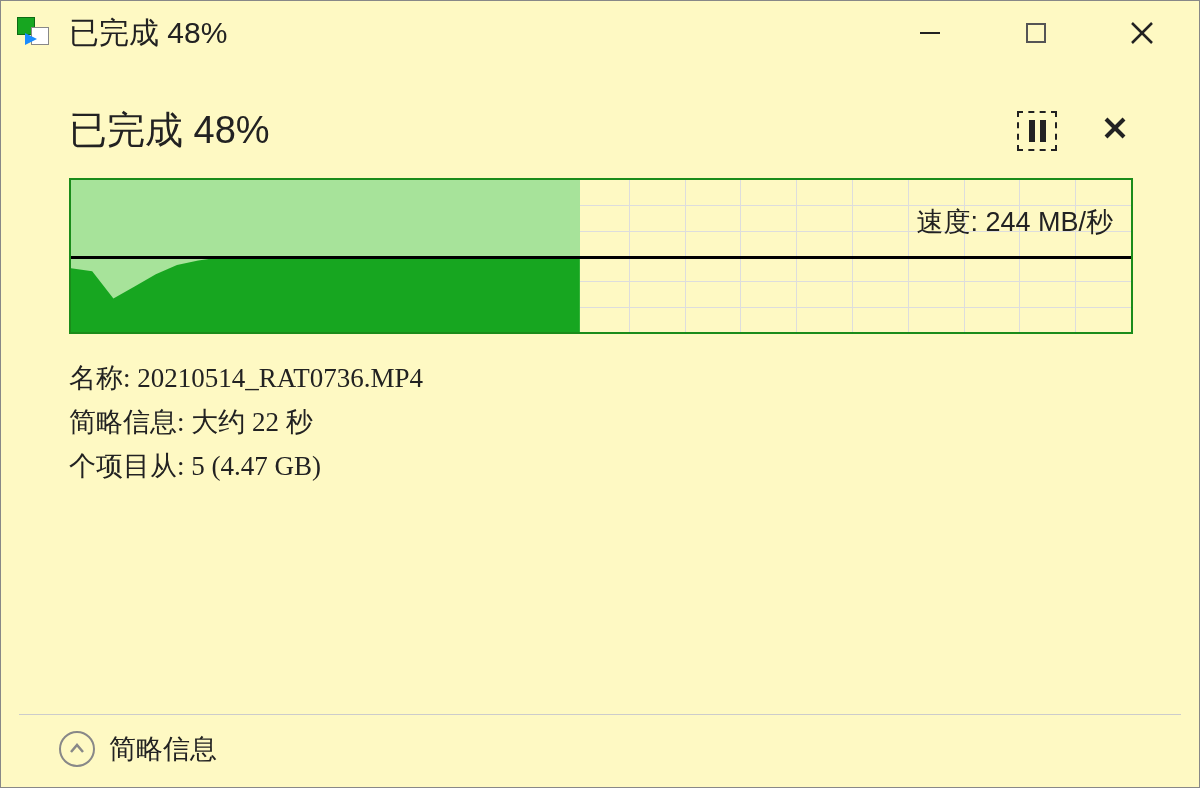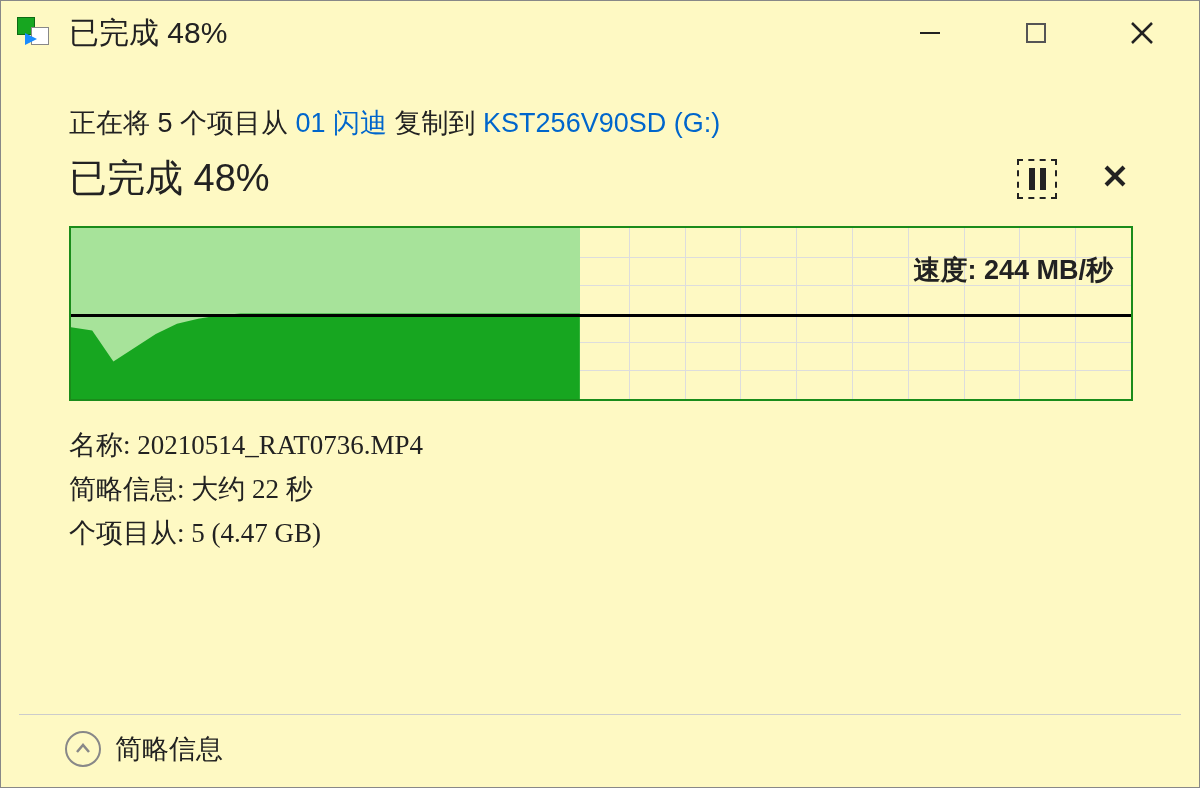--- a/index.html
+++ b/index.html
@@ -115,25 +115,24 @@
     height: 22px;
     background: #222;
   }
   .cancel-btn {
     font-size: 28px;
     font-weight: bold;
     color: #222;
   }
   .chart {
     width: 1064px;
-    height: 175px;
+    height: 156px;
     border: 2px solid #1a8c1a;
     position: relative;
     margin-bottom: 26px;
-    font-weight: bold;
   }
   .chart-grid {
     position: absolute;
     inset: 0;
   }
   .chart-grid .h, .chart-grid .v {
     position: absolute;
     background: #ddd;
   }
   .chart-grid .h { left:0; right:0; height:1px; }
@@ -177,21 +176,21 @@
   .separator {
     position: absolute;
     left: 18px;
     right: 18px;
     bottom: 72px;
     height: 1px;
     background: #ccc;
   }
   .footer-toggle {
     position: absolute;
-    left: 64px;
+    left: 58px;
     bottom: 20px;
     display: flex;
     align-items: flex-start;
     gap: 14px;
     font-size: 27px;
     color: #222;
   }
   .chev-circle {
     width: 36px;
     height: 36px;
@@ -229,23 +228,20 @@
         <svg width="28" height="28" viewBox="0 0 28 28">
             <line x1="4" y1="4" x2="24" y2="24" stroke="#222" stroke-width="2.5"></line>
             <line x1="24" y1="4" x2="4" y2="24" stroke="#222" stroke-width="2.5"></line>
           </svg>
       </div>
     </div>
   </div>
 
   <div class="content">
 
-    <div class="copy-line">
-      <span>正在将 5 个项目从 </span><span class="link">01 闪迪</span><span> 复制到 </span><span class="link">KST256V90SD (G:)</span>
-    </div>
 
     <div class="progress-row">
       <div class="progress-text">已完成 48%</div>
       <div class="progress-controls">
         <div class="pause-btn">
           <span class="bars">
               <span></span>
               <span></span>
             </span>
         </div>

